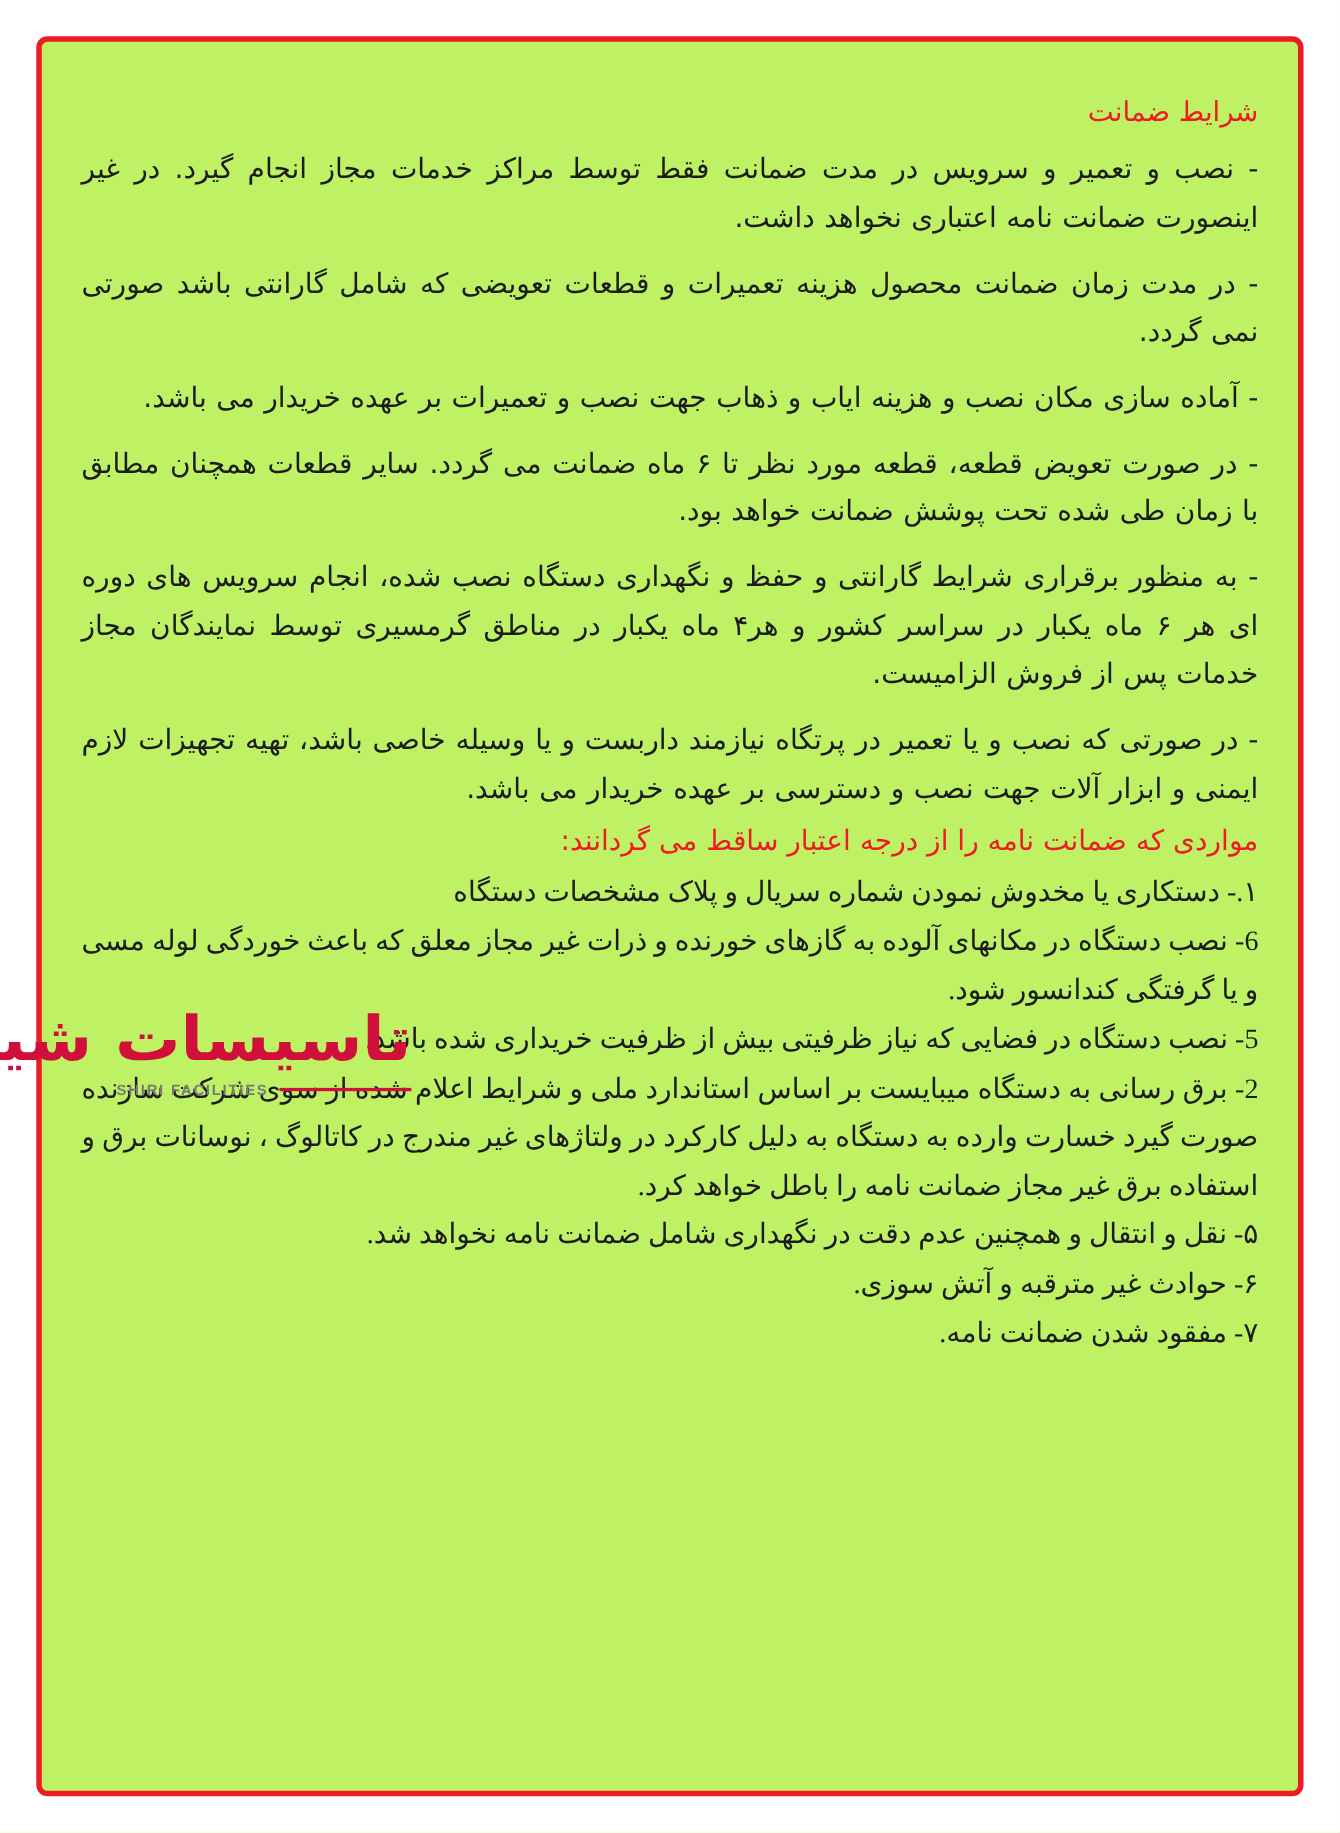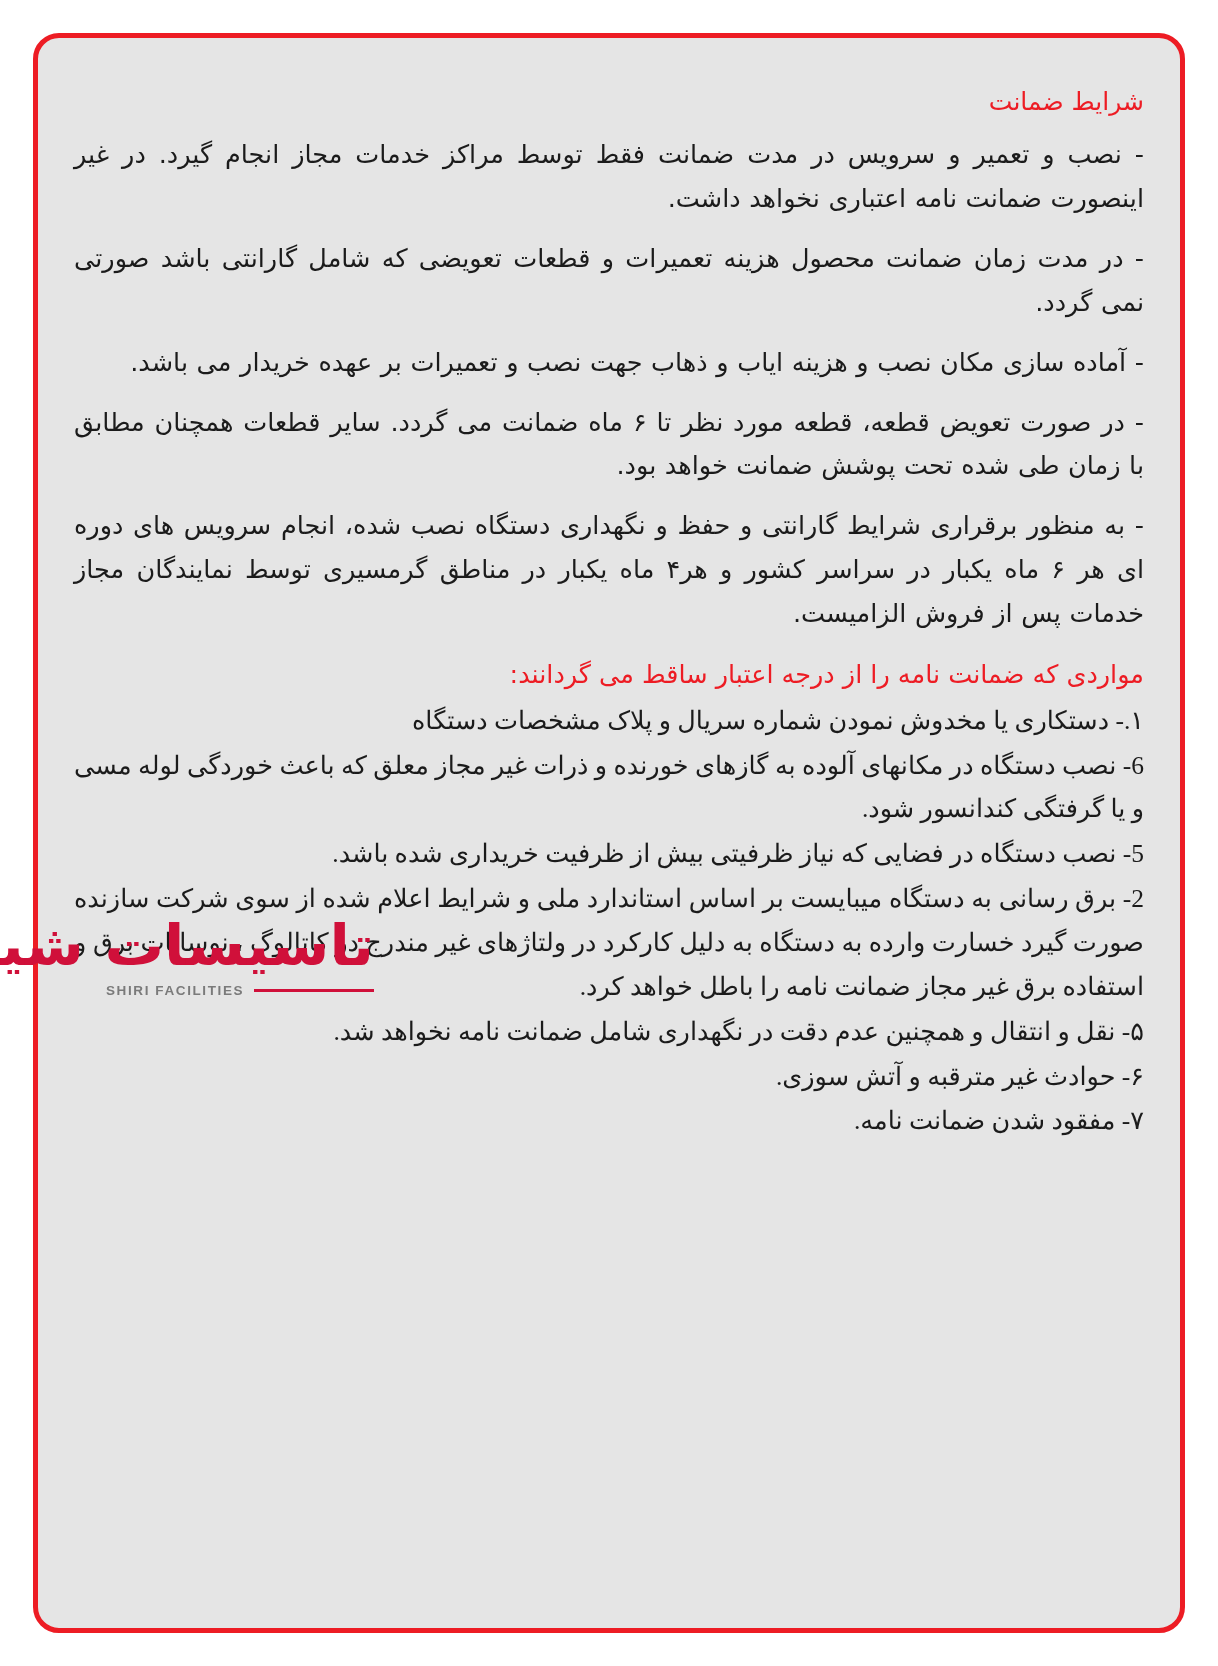--- a/index.html
+++ b/index.html
@@ -18,22 +18,22 @@
 
   
   #page-frame {
     position: absolute;
     left: 33px;
     top: 33px;
     width: 1152px;
     height: 1600px;
     box-sizing: border-box;
     border: 5px solid #ed1c24;
-    border-radius: 26px;
-    background: #e5e5e5;
+    border-radius: 10px;
+    background: #bef264;
   }
 
   #page-body {
     position: absolute;
     left: 0;
     top: 0;
     right: 0;
     bottom: 0;
     padding: 48px 36px 20px 36px;
     box-sizing: border-box;
@@ -62,21 +62,21 @@
     text-align: justify;
     text-align-last: right;
     direction: rtl;
     word-spacing: 0.5px;
   }
 
   .section-heading {
     color: #ed1c24;
     font-size: 25.5px;
     line-height: 1.72;
-    margin: 17px 0 2px 0;
+    margin: 4px 0 2px 0;
     text-align: right;
     direction: rtl;
   }
 
   .numbered-list {
     list-style: none;
     margin: 0;
     padding: 0;
     font-family: Liberation Serif, serif;
   }
@@ -141,20 +141,21 @@
 <div id="page-frame">
   <div id="page-body">
 
     <h1 class="doc-title">شرایط ضمانت</h1>
 
     <p class="clause">- نصب و تعمیر و سرویس در مدت ضمانت فقط توسط مراکز خدمات مجاز انجام گیرد. در غیر اینصورت ضمانت نامه اعتباری نخواهد داشت.</p>
     <p class="clause">- در مدت زمان ضمانت محصول هزینه تعمیرات و قطعات تعویضی که شامل گارانتی باشد صورتی نمی گردد.</p>
     <p class="clause">- آماده سازی مکان نصب و هزینه ایاب و ذهاب جهت نصب و تعمیرات بر عهده خریدار می باشد.</p>
     <p class="clause">- در صورت تعویض قطعه، قطعه مورد نظر تا ۶ ماه ضمانت می گردد. سایر قطعات همچنان مطابق با زمان طی شده تحت پوشش ضمانت خواهد بود.</p>
     <p class="clause">- به منظور برقراری شرایط گارانتی و حفظ و نگهداری دستگاه نصب شده، انجام سرویس های دوره ای هر ۶ ماه یکبار در سراسر کشور و هر۴ ماه یکبار در مناطق گرمسیری توسط نمایندگان مجاز خدمات پس از فروش الزامیست.</p>
+    <p class="clause">- در صورتی که نصب و یا تعمیر در پرتگاه نیازمند داربست و یا وسیله خاصی باشد، تهیه تجهیزات لازم ایمنی و ابزار آلات جهت نصب و دسترسی بر عهده خریدار می باشد.</p>
 
     <p class="section-heading">مواردی که ضمانت نامه را از درجه اعتبار ساقط می گردانند:</p>
 
     <ol class="numbered-list">
       <li>۱.- دستکاری یا مخدوش نمودن شماره سریال و پلاک مشخصات دستگاه</li>
       <li>6- نصب دستگاه در مکانهای آلوده به گازهای خورنده و ذرات غیر مجاز معلق که باعث خوردگی لوله مسی و یا گرفتگی کندانسور شود.</li>
       <li>5- نصب دستگاه در فضایی که نیاز ظرفیتی بیش از ظرفیت خریداری شده باشد.</li>
       <li>2- برق رسانی به دستگاه میبایست بر اساس استاندارد  ملی و شرایط اعلام شده از سوی شرکت سازنده صورت گیرد خسارت وارده به دستگاه به دلیل کارکرد در ولتاژهای غیر مندرج در کاتالوگ ، نوسانات برق و استفاده برق غیر مجاز ضمانت نامه را باطل خواهد کرد.</li>
       <li>۵- نقل و انتقال و همچنین عدم دقت در نگهداری شامل ضمانت نامه نخواهد شد.</li>
       <li>۶- حوادث غیر مترقبه و آتش سوزی.</li>

